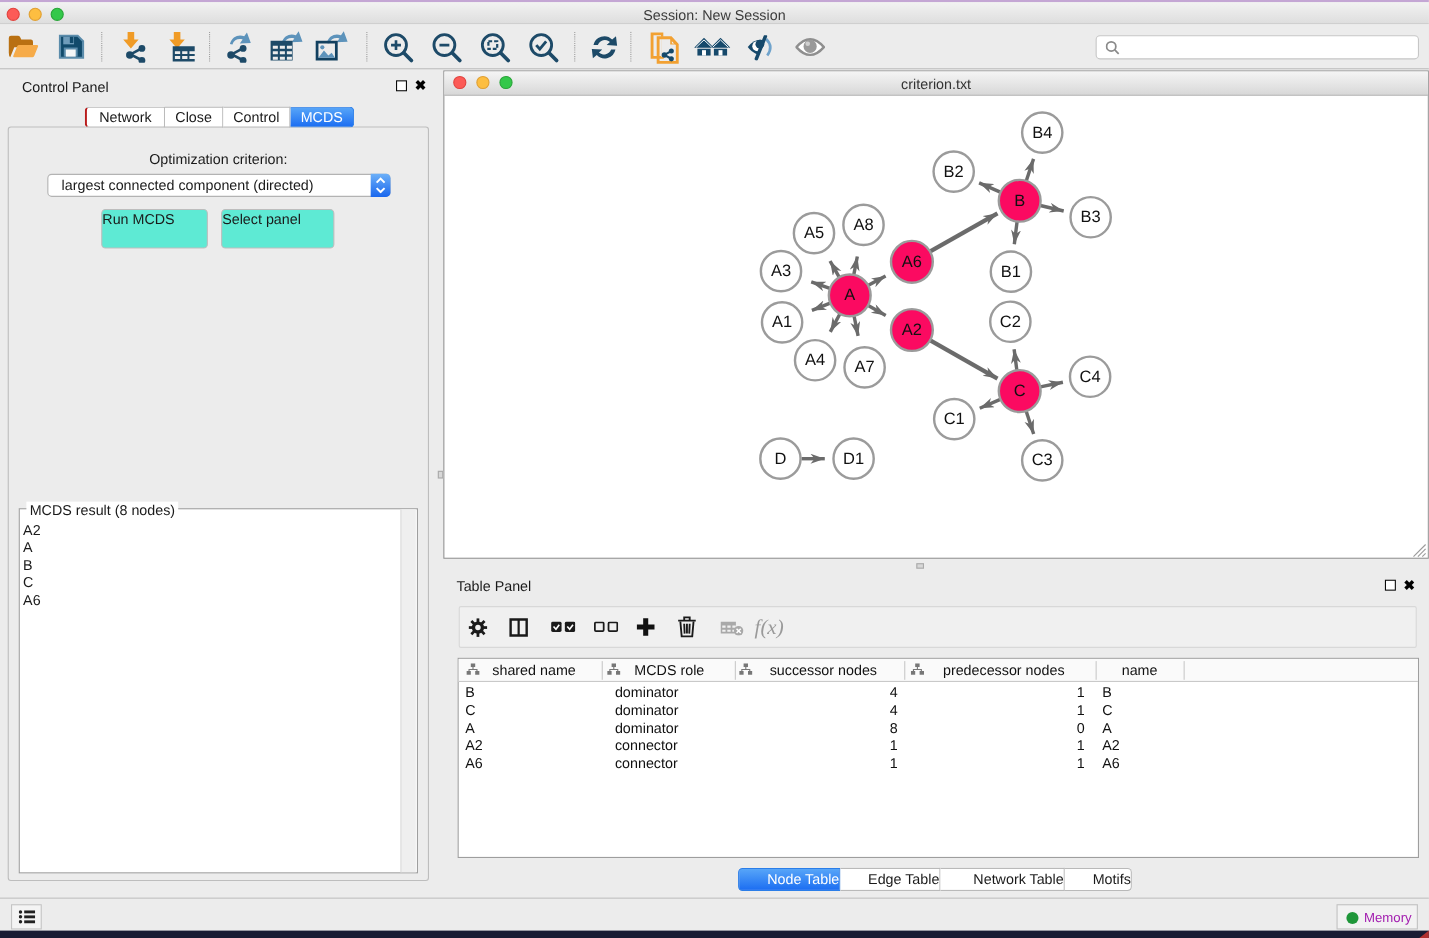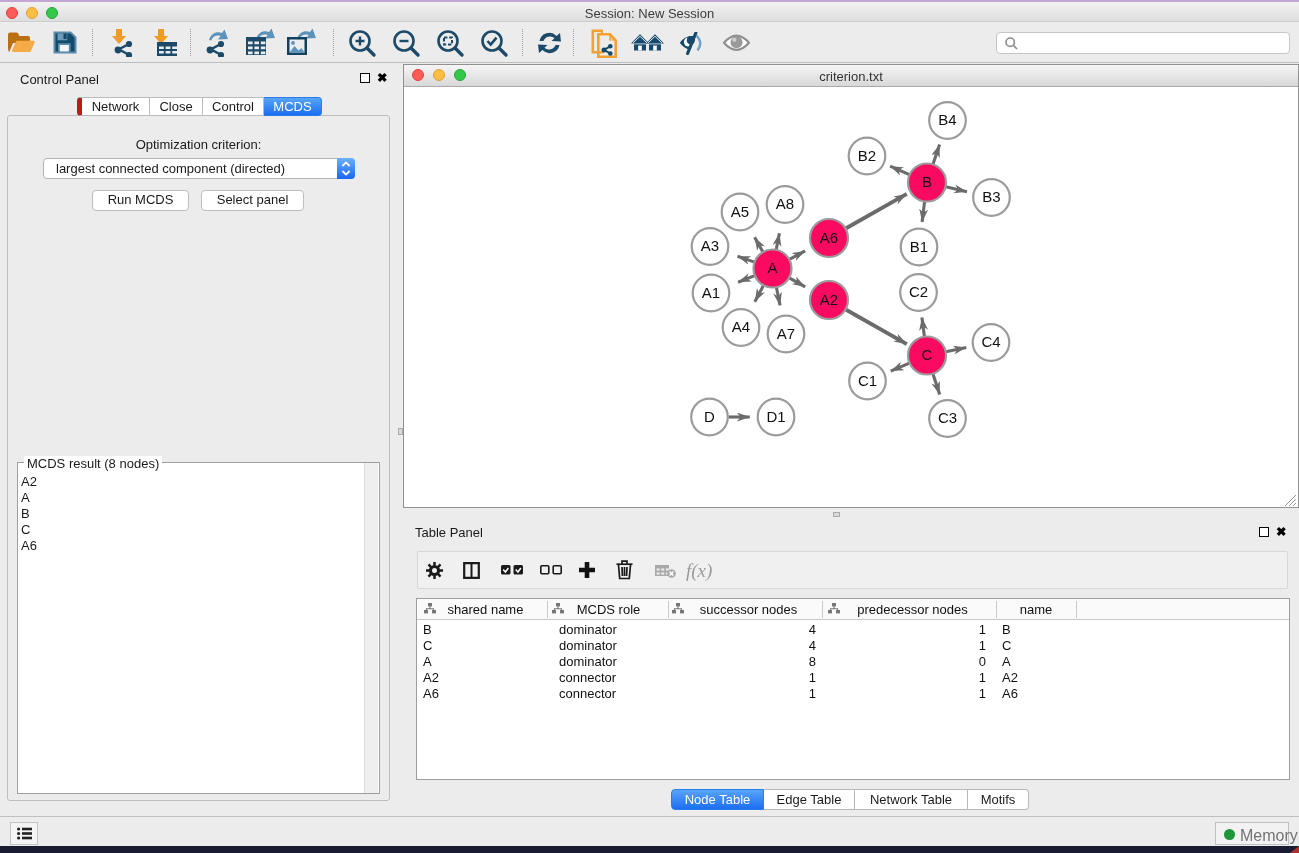--- a/index.html
+++ b/index.html
@@ -11,47 +11,47 @@
 .tl{width:12px;height:12px;border-radius:50%;top:7px}
 #toolbar{left:0;top:22px;width:1299px;height:41px;background:#ececec;border-bottom:1px solid #bdbdbd}
 .sep{top:29px;width:1px;height:27px;border-left:1px dotted #9f9f9f}
 #search{left:996px;top:32px;width:294px;height:22px;background:#fff;border:1px solid #c6c6c6;border-radius:4px}
 
 #cptitle{left:20px;top:72px}
 .winbtn{top:73px;width:10px;height:10px;border:1.6px solid #0a0a0a;background:#fff}
 .xbtn{top:70px;font-weight:bold;font-size:12.5px;color:#000}
 #cptabs{left:77px;top:97px;height:19px}
 .tab{position:absolute;top:0;height:19px;line-height:18px;text-align:center;background:#fff;border:1px solid #bbb;border-left:none;color:#1a1a1a}
-.tab.first{border-left:5px solid #b91c1c;border-radius:4px 0 0 4px}
+.tab.first{border-left:2px solid #b91c1c;border-radius:4px 0 0 4px}
 .tab.last{border-radius:0 4px 4px 0}
 .tab.sel{background:linear-gradient(#57a5f8,#1c6ef2);border-color:#2a7de8;color:#fff}
 #cppanel{left:7px;top:115px;width:383px;height:686px;border:1px solid #bdbdbd;border-radius:3px;background:#ececec}
 #optlabel{left:0;top:137px;width:397px;text-align:center}
 #combo{left:43px;top:158px;width:312px;height:21px;background:#fff;border:1px solid #b3b3b3;border-radius:4px;line-height:19px;padding-left:12px}
 #combobtn{left:337px;top:158px;width:18px;height:21px;border-radius:0 4px 4px 0;background:linear-gradient(#6cb0f8,#1a67ee)}
-.btn{position:absolute;top:190px;height:21px;background:#ffffff;border:1px solid #bdbdbd;border-radius:4px;text-align:center;line-height:17px}
+.btn{position:absolute;top:190px;height:36px;background:#5eead4;border:1px solid #bdbdbd;border-radius:4px;line-height:17px}
 #groupbox{left:17px;top:462px;width:363px;height:332px;background:#fff;border:1px solid #9e9e9e}
 #grouptitle{left:24px;top:456px;background:#fff;padding:0 3px}
 #gbscroll{left:364px;top:463px;width:14px;height:330px;background:#efefef;border-left:1px solid #dcdcdc}
 .li{position:absolute;left:21px}
 
 #gwin{left:403px;top:64px;width:896px;height:444px;border:1px solid #919191;background:#fff}
 #gtbar{left:0;top:0;width:894px;height:22px;background:linear-gradient(#f5f5f5,#d8d8d8);border-bottom:1px solid #aaa}
 #gtitle{left:0;top:4px;width:894px;text-align:center;color:#333}
 
 #tptitle{left:415px;top:525px}
 #ttoolbar{left:417px;top:551px;width:871px;height:38px;background:#f0f0f0;border:1px solid #d8d8d8;border-radius:2px}
 #tbl{left:416px;top:598px;width:874px;height:182px;background:#fff;border:1px solid #9e9e9e}
 #thead{left:417px;top:599px;width:872px;height:21px;background:#fafafa;border-bottom:1px solid #c9c9c9}
 .hsep{position:absolute;top:601px;width:1px;height:17px;background:#c9c9c9}
 .hlbl{position:absolute;top:602px;font-size:13px;color:#111;text-align:center}
 .cell{position:absolute;font-size:13px;color:#111}
 
 #btabs{left:671px;top:789px;height:21px}
-.btab{position:absolute;top:0;height:21px;line-height:20px;text-align:center;background:#fff;border:1px solid #b9b9b9;border-left:none}
+.btab{position:absolute;top:0;height:21px;line-height:20px;text-align:right;background:#fff;border:1px solid #b9b9b9;border-left:none}
 
 #statusbar{left:0;top:816px;width:1299px;height:30px;background:#ececec;border-top:1px solid #c0c0c0}
 #listbtn{left:10px;top:822px;width:28px;height:23px;background:#f4f4f4;border:1px solid #c4c4c4}
 #membtn{left:1215px;top:822px;width:74px;height:23px;background:#f2f2f2;border:1px solid #c0c0c0}
 #wall{left:0;top:846px;width:1299px;height:7px;background:#191b33}
 
 .e{stroke:#6b6b6b;stroke-width:3.1}
 .t{stroke-width:3.9}
 .np{fill:#fb0a61;stroke:#9b9b9b;stroke-width:2.2;r:19px}
 .nw{fill:#fff;stroke:#9b9b9b;stroke-width:2.2}
@@ -469,21 +469,21 @@
         <circle cx="1.6" cy="6.5" r="1.6"></circle>
         <circle cx="1.6" cy="11" r="1.6"></circle>
         <rect x="5" y="0.7" width="10" height="2.6"></rect>
         <rect x="5" y="5.2" width="10" height="2.6"></rect>
         <rect x="5" y="9.7" width="10" height="2.6"></rect>
       </g>
 </svg>
 </div>
 <div class="abs" id="membtn">
 <div class="abs" style="left:8px;top:6px;width:11px;height:11px;border-radius:50%;background:#1e9639"></div>
-<div class="abs" style="left:24px;top:4px;font-size:16px;color:#737373">Memory</div>
+<div class="abs" style="left:24px;top:4px;font-size:12px;color:#a21caf">Memory</div>
 </div>
 <div class="abs" id="wall"></div>
 <div class="abs" style="left:1290px;top:846px;width:0;height:0;border-bottom:7px solid #b03030;border-left:9px solid transparent"></div>
 
 <svg class="abs" style="left:341px;top:161px" width="10" height="15" viewBox="0 0 10 15">
 <path d="M1.4,5 L5,1.4 8.6,5" stroke="#fff" stroke-width="1.8" fill="none"></path>
 <path d="M1.4,10 L5,13.6 8.6,10" stroke="#fff" stroke-width="1.8" fill="none"></path>
 </svg>
 
 <div class="abs" style="left:398px;top:428px;width:5px;height:7px;background:#d8d8d8;border:1px solid #aaa"></div>

